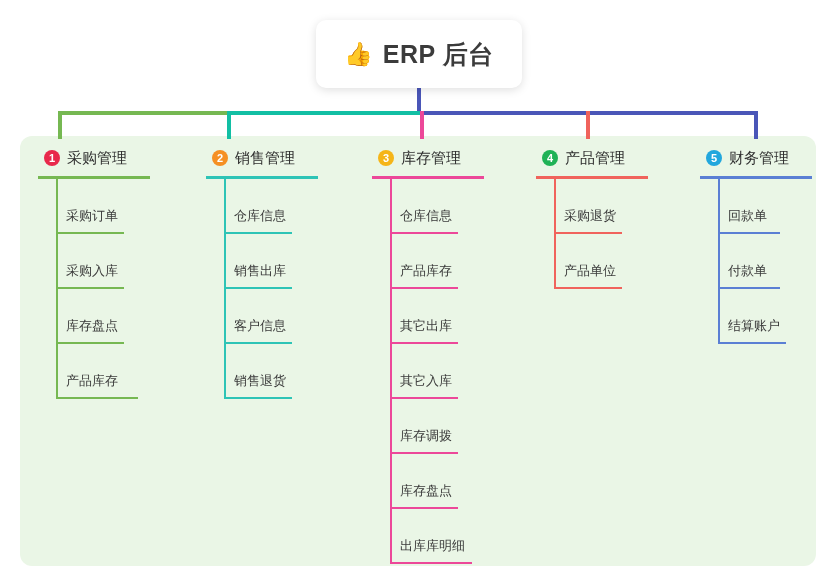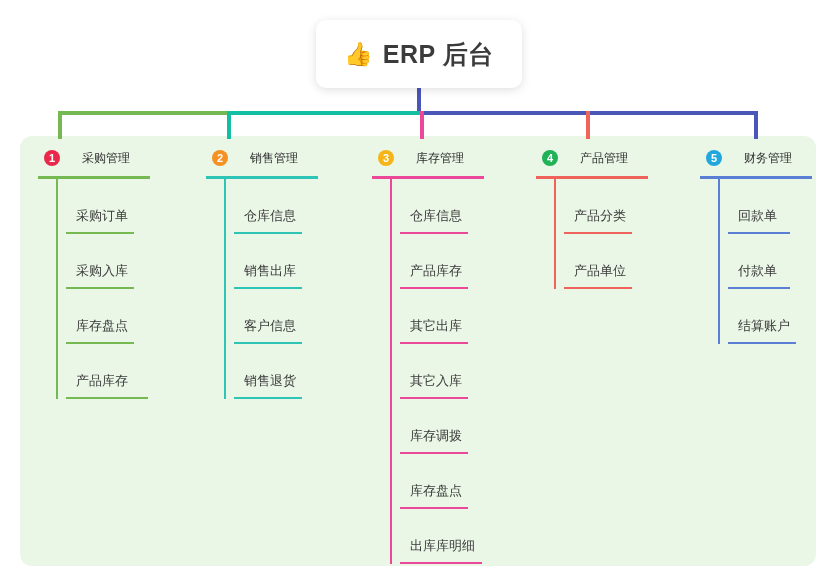--- a/index.html
+++ b/index.html
@@ -95,35 +95,33 @@
     height: 16px;
     border-radius: 50%;
     color: #ffffff;
     font-size: 11px;
     line-height: 16px;
     text-align: center;
     font-weight: bold;
     flex: 0 0 auto;
   }
   .col-title {
-    font-size: 12px;
+    font-size: 15px;
     color: #2f2f2f;
     white-space: nowrap;
-    margin-left: 15px;
   }
   .col-head-rule {
     height: 3px;
     margin-top: 6px;
   }
 
   
   .items {
     position: relative;
     margin-left: 18px;
-    padding-left: 10px;
   }
   .spine {
     position: absolute;
     left: 0;
     top: 0;
     bottom: 0;
     width: 2px;
   }
   .item {
     position: relative;
@@ -259,21 +257,21 @@
     </div>
     <div class="column" style="left: 536px; width: 165px;">
       <div class="col-header">
         <span class="badge" style="background: rgb(31, 178, 86);">4</span>
         <span class="col-title">产品管理</span>
       </div>
       <div class="col-head-rule" style="width: 112px; background: rgb(240, 99, 92);"></div>
       <div class="items">
         <div class="spine" style="background: rgb(240, 99, 92);"></div>
         <div class="item">
-          <span class="item-label">产品分类</span>
+          <span class="item-label">采购退货</span>
           <div class="item-rule" style="width: 68px; background: rgb(240, 99, 92);"></div>
         </div>
         <div class="item">
           <span class="item-label">产品单位</span>
           <div class="item-rule" style="width: 68px; background: rgb(240, 99, 92);"></div>
         </div>
       </div>
     </div>
     <div class="column" style="left: 700px; width: 140px;">
       <div class="col-header">

